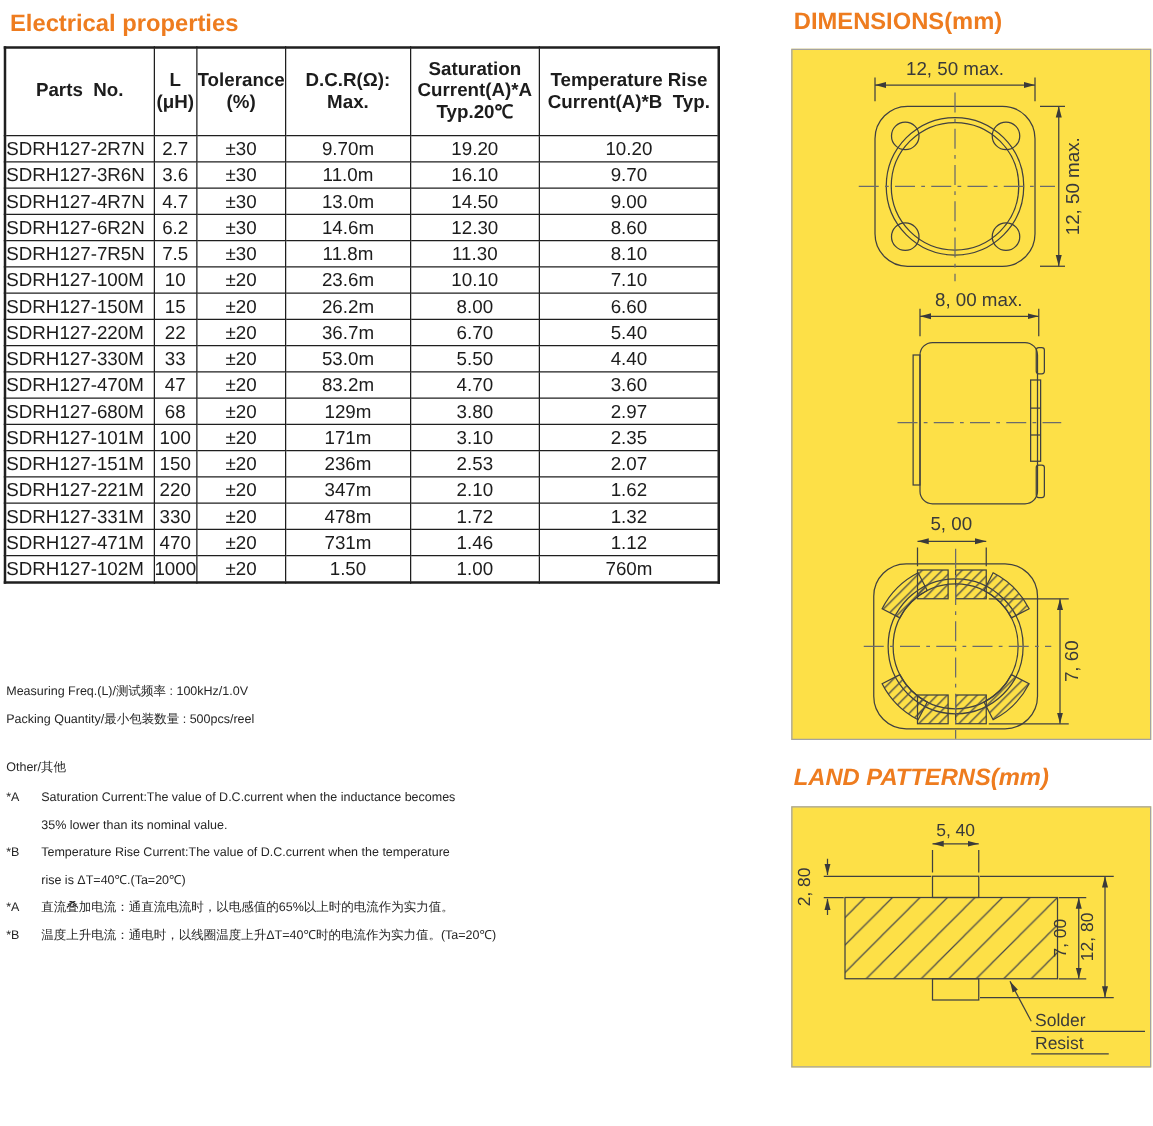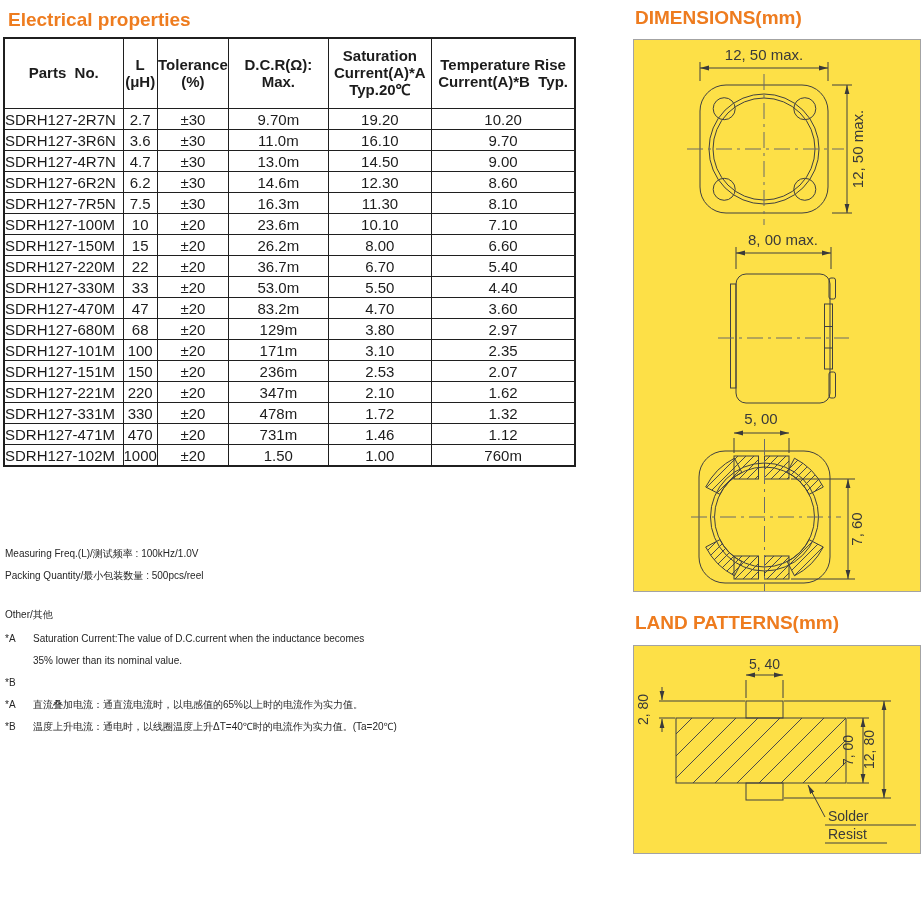--- a/index.html
+++ b/index.html
@@ -89,21 +89,21 @@
       <td class="c2">±30</td>
       <td class="c3">14.6m</td>
       <td class="c4">12.30</td>
       <td class="c5">8.60</td>
     </tr>
 
     <tr>
       <td class="c0">SDRH127-7R5N</td>
       <td class="c1">7.5</td>
       <td class="c2">±30</td>
-      <td class="c3">16.3m</td>
+      <td class="c3">11.8m</td>
       <td class="c4">11.30</td>
       <td class="c5">8.10</td>
     </tr>
 
     <tr>
       <td class="c0">SDRH127-100M</td>
       <td class="c1">10</td>
       <td class="c2">±20</td>
       <td class="c3">23.6m</td>
       <td class="c4">10.10</td>
@@ -220,20 +220,22 @@
   <div class="note-block" style="top:604px;">Other/其他</div>
 
   <div class="note-block" style="top:628px;white-space:normal;width:600px;">
     <div class="fnote">
       <span class="mk">*A</span>
       <span class="tx">Saturation Current:The value of D.C.current when the inductance becomes
 35% lower than its nominal value.</span>
     </div>
     <div class="fnote">
       <span class="mk">*B</span>
+      <span class="tx">Temperature Rise Current:The value of D.C.current when the temperature
+rise is ΔT=40℃.(Ta=20℃)</span>
     </div>
     <div class="fnote">
       <span class="mk">*A</span>
       <span class="tx">直流叠加电流：通直流电流时，以电感值的65%以上时的电流作为实力值。</span>
     </div>
     <div class="fnote">
       <span class="mk">*B</span>
       <span class="tx">温度上升电流：通电时，以线圈温度上升ΔT=40℃时的电流作为实力值。(Ta=20℃)</span>
     </div>
   </div>
@@ -305,21 +307,21 @@
         <line x1="690" y1="516" x2="840" y2="516" stroke-dasharray="16 5 3 5" stroke="#6b6b6b"></line>
         <line x1="763.5" y1="438" x2="763.5" y2="594" stroke-dasharray="16 5 3 5" stroke="#6b6b6b"></line>
         <line x1="790" y1="478" x2="854" y2="478"></line>
           <line x1="790" y1="578" x2="854" y2="578"></line>
         <line x1="847" y1="478" x2="847" y2="578" marker-start="url(#arr)" marker-end="url(#arr)"></line>
         <text x="861" y="528" font-size="15" text-anchor="middle" transform="rotate(-90 861 528)" stroke="none">7, 60</text>
       </g>
     </svg>
   </div>
 
-  <div class="sec-title" style="left:635px;top:612px;">LAND PATTERNS(mm)</div>
+  <div class="sec-title" style="left:635px;top:612px;font-style:italic;">LAND PATTERNS(mm)</div>
 
   <div class="draw-box" style="left:633px;top:645px;width:286px;height:207px;">
     <svg width="286" height="207" viewBox="633 645 286 207">
       <defs>
         <pattern id="hatchL" width="22" height="22" patternUnits="userSpaceOnUse">
           <path d="M-5,5 L5,-5 M0,22 L22,0 M17,27 L27,17" stroke="#4a4a4a" stroke-width="1" fill="none"></path>
         </pattern>
       </defs>
       <g stroke="#404040" stroke-width="1" fill="none">
         <text x="763.5" y="668" font-size="14" text-anchor="middle" stroke="none">5, 40</text>

